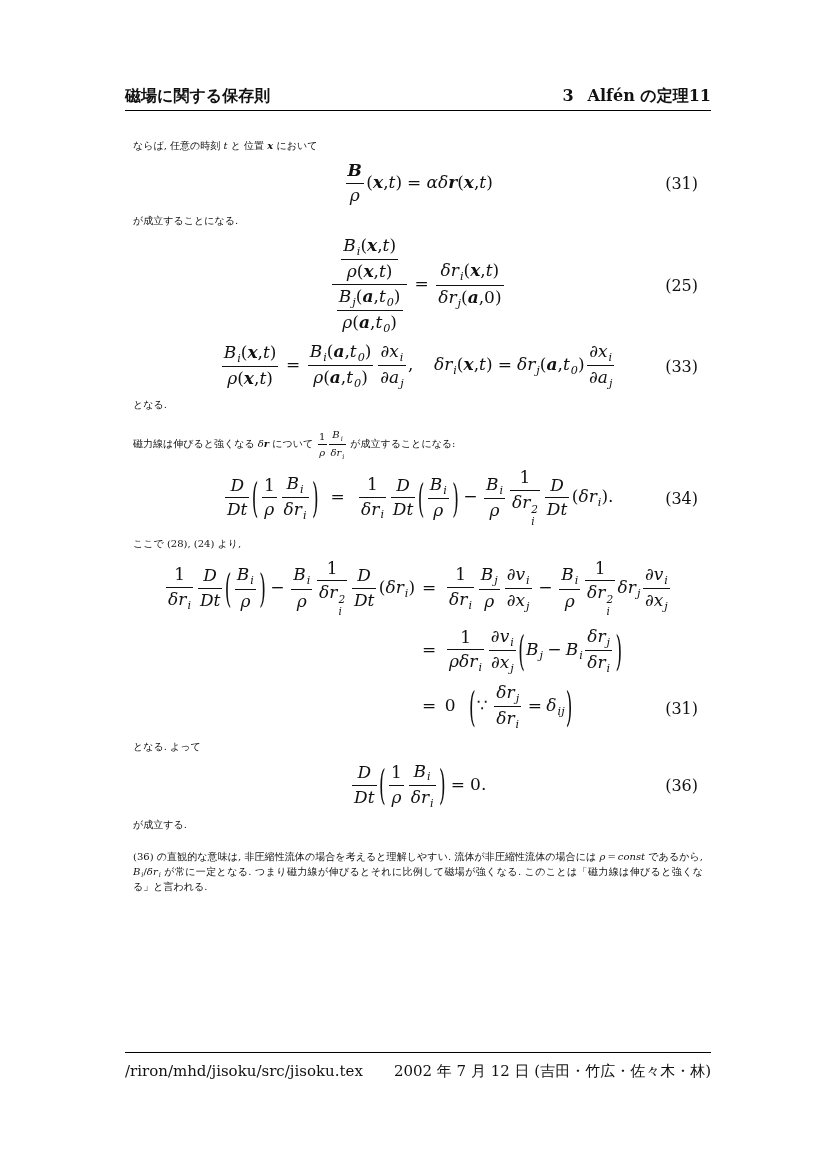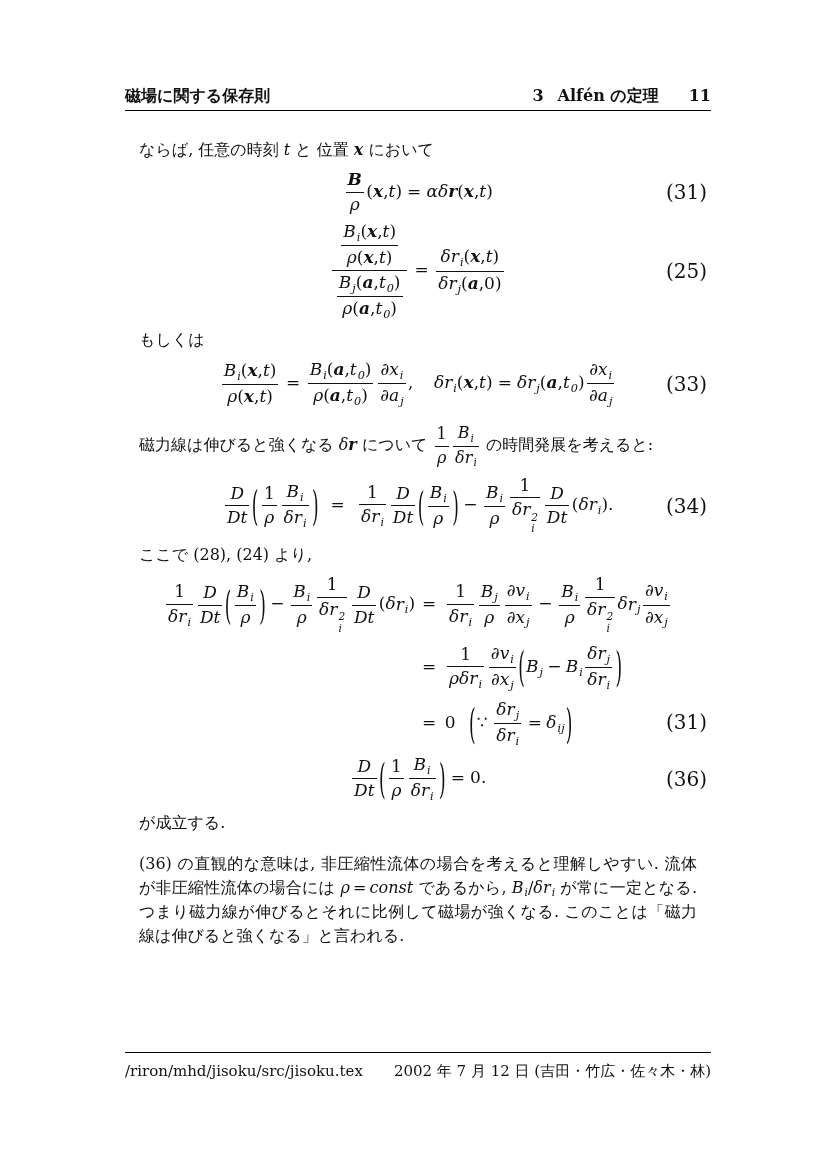--- a/index.html
+++ b/index.html
@@ -3,31 +3,31 @@
 <meta charset="utf-8">
 <style>
   html,body{margin:0;padding:0;background:#ffffff;}
   .page{position:relative;width:826px;height:1169px;background:#ffffff;color:#111;
         font-family:"DejaVu Serif","Liberation Serif",serif;overflow:hidden;padding-left:28px;}
   
   .header{position:absolute;left:125px;top:86px;width:586px;display:flex;
           justify-content:space-between;align-items:baseline;font-weight:700;font-size:16px;}
   .h-right{display:flex;align-items:baseline;}
   .h-secno{margin-right:14px;}
-  .h-pageno{margin-left:30px;}
+  .h-pageno{}
   .hrule{position:absolute;left:125px;top:110px;width:586px;height:1px;background:#000;}
   
   .content{position:absolute;left:125px;top:111px;width:586px;padding-top:22px;}
-  .para{margin:5px 14px;font-size:16px;line-height:1.5;text-align:justify;}
+  .para{margin:5px 8px;font-size:10px;line-height:1.5;text-align:justify;}
   .para.gap{margin-top:17px;}
   
   .eq{position:relative;margin:8px 0;text-align:center;font-size:17px;}
   .mrowline{display:inline-block;white-space:nowrap;text-align:left;}
-  .eqnum{position:absolute;right:4px;top:50%;transform:translateY(-50%);
-         font-style:normal;font-size:20px;}
+  .eqnum{position:absolute;right:13px;top:50%;transform:translateY(-50%);
+         font-style:normal;font-size:16px;}
   .eqnum.bottom{top:auto;bottom:13px;transform:none;}
   .align{display:inline-grid;grid-template-columns:max-content max-content;
          row-gap:9px;align-items:center;}
   .al{justify-self:end;white-space:nowrap;}
   .ar{justify-self:start;white-space:nowrap;text-align:left;}
   
   .mi{font-style:italic;}
   .mb{font-style:italic;font-weight:700;}
   .mr{font-style:normal;}
   .mjp{font-style:normal;}
@@ -61,64 +61,65 @@
   </div>
   <div class="hrule"></div>
 
   <div class="content" id="content">
       <div class="para"><span class="mjp">ならば, 任意の時刻 </span><span class="mi">t</span><span class="mjp"> と 位置 </span><span class="mb">x</span><span class="mjp"> において</span></div>
       <div class="eq"><span class="mrowline"><span class="mfrac">
             <span class="mnum"><span class="mb">B</span></span>
             <span class="mbar"></span>
             <span class="mden"><span class="mi">ρ</span></span>
           </span><span class="mr">(</span><span class="mb">x</span><span class="mr">,</span><span class="mi">t</span><span class="mr">)</span><span class="msp" style="width: 0.3em;"></span><span class="mr">=</span><span class="msp" style="width: 0.3em;"></span><span class="mi">α</span><span class="mi">δ</span><span class="mb">r</span><span class="mr">(</span><span class="mb">x</span><span class="mr">,</span><span class="mi">t</span><span class="mr">)</span></span><span class="eqnum">(31)</span></div>
+      <div class="para"><span class="mjp">が成立することになる.</span></div>
       <div class="eq"><span class="mrowline"><span class="mfrac">
             <span class="mnum"><span class="mfrac">
                 <span class="mnum"><span class="mi">B<span class="msub">i</span></span><span class="mr">(</span><span class="mb">x</span><span class="mr">,</span><span class="mi">t</span><span class="mr">)</span></span>
                 <span class="mbar"></span>
                 <span class="mden"><span class="mi">ρ</span><span class="mr">(</span><span class="mb">x</span><span class="mr">,</span><span class="mi">t</span><span class="mr">)</span></span>
               </span></span>
             <span class="mbar"></span>
             <span class="mden"><span class="mfrac">
                 <span class="mnum"><span class="mi">B<span class="msub">j</span></span><span class="mr">(</span><span class="mb">a</span><span class="mr">,</span><span class="mi">t<span class="msub">0</span></span><span class="mr">)</span></span>
                 <span class="mbar"></span>
                 <span class="mden"><span class="mi">ρ</span><span class="mr">(</span><span class="mb">a</span><span class="mr">,</span><span class="mi">t<span class="msub">0</span></span><span class="mr">)</span></span>
               </span></span>
           </span><span class="msp" style="width: 0.3em;"></span><span class="mr">=</span><span class="msp" style="width: 0.3em;"></span><span class="mfrac">
             <span class="mnum"><span class="mi">δ</span><span class="mi">r<span class="msub">i</span></span><span class="mr">(</span><span class="mb">x</span><span class="mr">,</span><span class="mi">t</span><span class="mr">)</span></span>
             <span class="mbar"></span>
             <span class="mden"><span class="mi">δ</span><span class="mi">r<span class="msub">j</span></span><span class="mr">(</span><span class="mb">a</span><span class="mr">,</span><span class="mr">0</span><span class="mr">)</span></span>
           </span></span><span class="eqnum">(25)</span></div>
-      <div class="para"><span class="mjp">もしくは</span></div>
       <div class="eq"><span class="mrowline"><span class="mfrac">
             <span class="mnum"><span class="mi">B<span class="msub">i</span></span><span class="mr">(</span><span class="mb">x</span><span class="mr">,</span><span class="mi">t</span><span class="mr">)</span></span>
             <span class="mbar"></span>
             <span class="mden"><span class="mi">ρ</span><span class="mr">(</span><span class="mb">x</span><span class="mr">,</span><span class="mi">t</span><span class="mr">)</span></span>
           </span><span class="msp" style="width: 0.3em;"></span><span class="mr">=</span><span class="msp" style="width: 0.3em;"></span><span class="mfrac">
             <span class="mnum"><span class="mi">B<span class="msub">i</span></span><span class="mr">(</span><span class="mb">a</span><span class="mr">,</span><span class="mi">t<span class="msub">0</span></span><span class="mr">)</span></span>
             <span class="mbar"></span>
             <span class="mden"><span class="mi">ρ</span><span class="mr">(</span><span class="mb">a</span><span class="mr">,</span><span class="mi">t<span class="msub">0</span></span><span class="mr">)</span></span>
           </span><span class="mfrac">
             <span class="mnum"><span class="mi">∂</span><span class="mi">x<span class="msub">i</span></span></span>
             <span class="mbar"></span>
             <span class="mden"><span class="mi">∂</span><span class="mi">a<span class="msub">j</span></span></span>
           </span><span class="mr">,</span><span class="msp" style="width: 1.2em;"></span><span class="mi">δ</span><span class="mi">r<span class="msub">i</span></span><span class="mr">(</span><span class="mb">x</span><span class="mr">,</span><span class="mi">t</span><span class="mr">)</span><span class="msp" style="width: 0.3em;"></span><span class="mr">=</span><span class="msp" style="width: 0.3em;"></span><span class="mi">δ</span><span class="mi">r<span class="msub">j</span></span><span class="mr">(</span><span class="mb">a</span><span class="mr">,</span><span class="mi">t<span class="msub">0</span></span><span class="mr">)</span><span class="mfrac">
             <span class="mnum"><span class="mi">∂</span><span class="mi">x<span class="msub">i</span></span></span>
             <span class="mbar"></span>
             <span class="mden"><span class="mi">∂</span><span class="mi">a<span class="msub">j</span></span></span>
           </span></span><span class="eqnum">(33)</span></div>
+      <div class="para"><span class="mjp">となる.</span></div>
       <div class="para gap"><span class="mjp">磁力線は伸びると強くなる </span><span class="mi">δ</span><span class="mb">r</span><span class="mjp"> について </span><span class="mfrac">
           <span class="mnum"><span class="mr">1</span></span>
           <span class="mbar"></span>
           <span class="mden"><span class="mi">ρ</span></span>
         </span><span class="mfrac">
           <span class="mnum"><span class="mi">B<span class="msub">i</span></span></span>
           <span class="mbar"></span>
           <span class="mden"><span class="mi">δ</span><span class="mi">r<span class="msub">i</span></span></span>
-        </span><span class="mjp"> の時間発展を考えると:</span></div>
+        </span><span class="mjp"> が成立することになる:</span></div>
       <div class="eq"><span class="mrowline"><span class="mfrac">
             <span class="mnum"><span class="mi">D</span></span>
             <span class="mbar"></span>
             <span class="mden"><span class="mi">D</span><span class="mi">t</span></span>
           </span><span class="mpgrp">
             <span class="mpar" style="transform: scaleY(2.36);">(</span>
             <span class="mpin"><span class="mfrac">
                 <span class="mnum"><span class="mr">1</span></span>
                 <span class="mbar"></span>
                 <span class="mden"><span class="mi">ρ</span></span>
@@ -244,20 +245,21 @@
           <span class="mrowline ar"><span class="mr">=</span><span class="msp" style="width: 0.5em;"></span><span class="mr">0</span><span class="msp" style="width: 0.8em;"></span><span class="mpgrp">
               <span class="mpar" style="transform: scaleY(2.36);">(</span>
               <span class="mpin"><span class="mr">∵</span><span class="msp" style="width: 0.25em;"></span><span class="mfrac">
                   <span class="mnum"><span class="mi">δ</span><span class="mi">r<span class="msub">j</span></span></span>
                   <span class="mbar"></span>
                   <span class="mden"><span class="mi">δ</span><span class="mi">r<span class="msub">i</span></span></span>
                 </span><span class="msp" style="width: 0.25em;"></span><span class="mr">=</span><span class="msp" style="width: 0.25em;"></span><span class="mi">δ<span class="msub">ij</span></span></span>
               <span class="mpar" style="transform: scaleY(2.36);">)</span>
             </span></span>
         </div><span class="eqnum bottom">(31)</span></div>
+      <div class="para"><span class="mjp">となる. よって</span></div>
       <div class="eq"><span class="mrowline"><span class="mfrac">
             <span class="mnum"><span class="mi">D</span></span>
             <span class="mbar"></span>
             <span class="mden"><span class="mi">D</span><span class="mi">t</span></span>
           </span><span class="mpgrp">
             <span class="mpar" style="transform: scaleY(2.36);">(</span>
             <span class="mpin"><span class="mfrac">
                 <span class="mnum"><span class="mr">1</span></span>
                 <span class="mbar"></span>
                 <span class="mden"><span class="mi">ρ</span></span>

